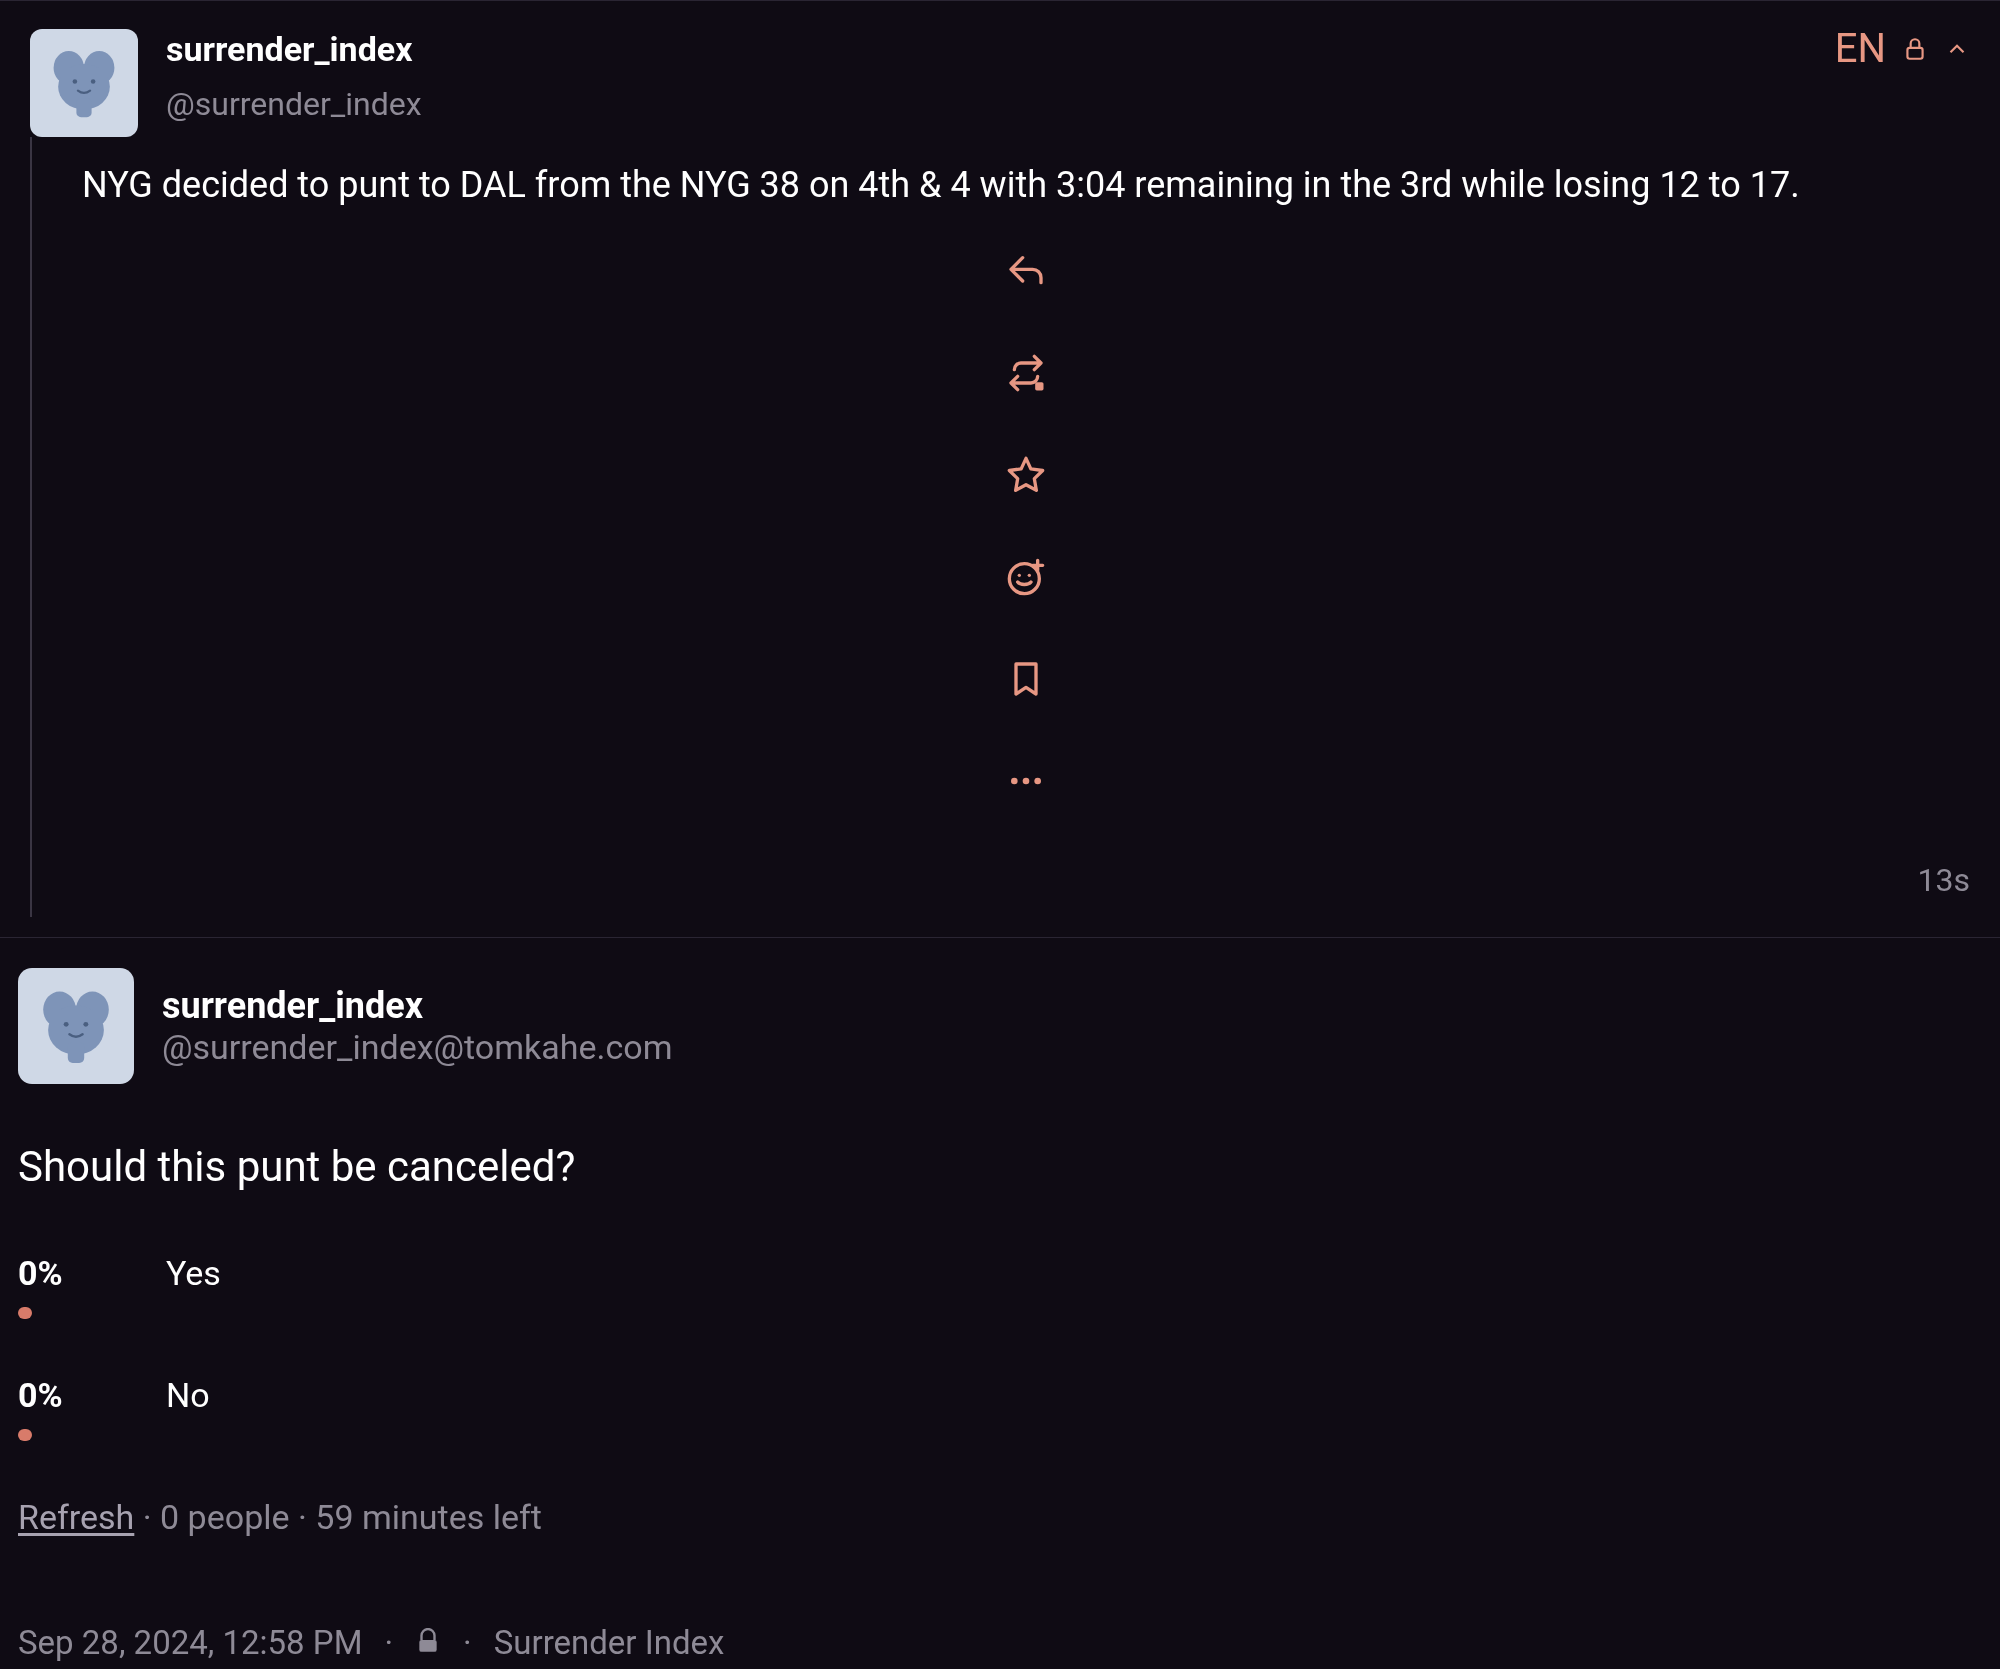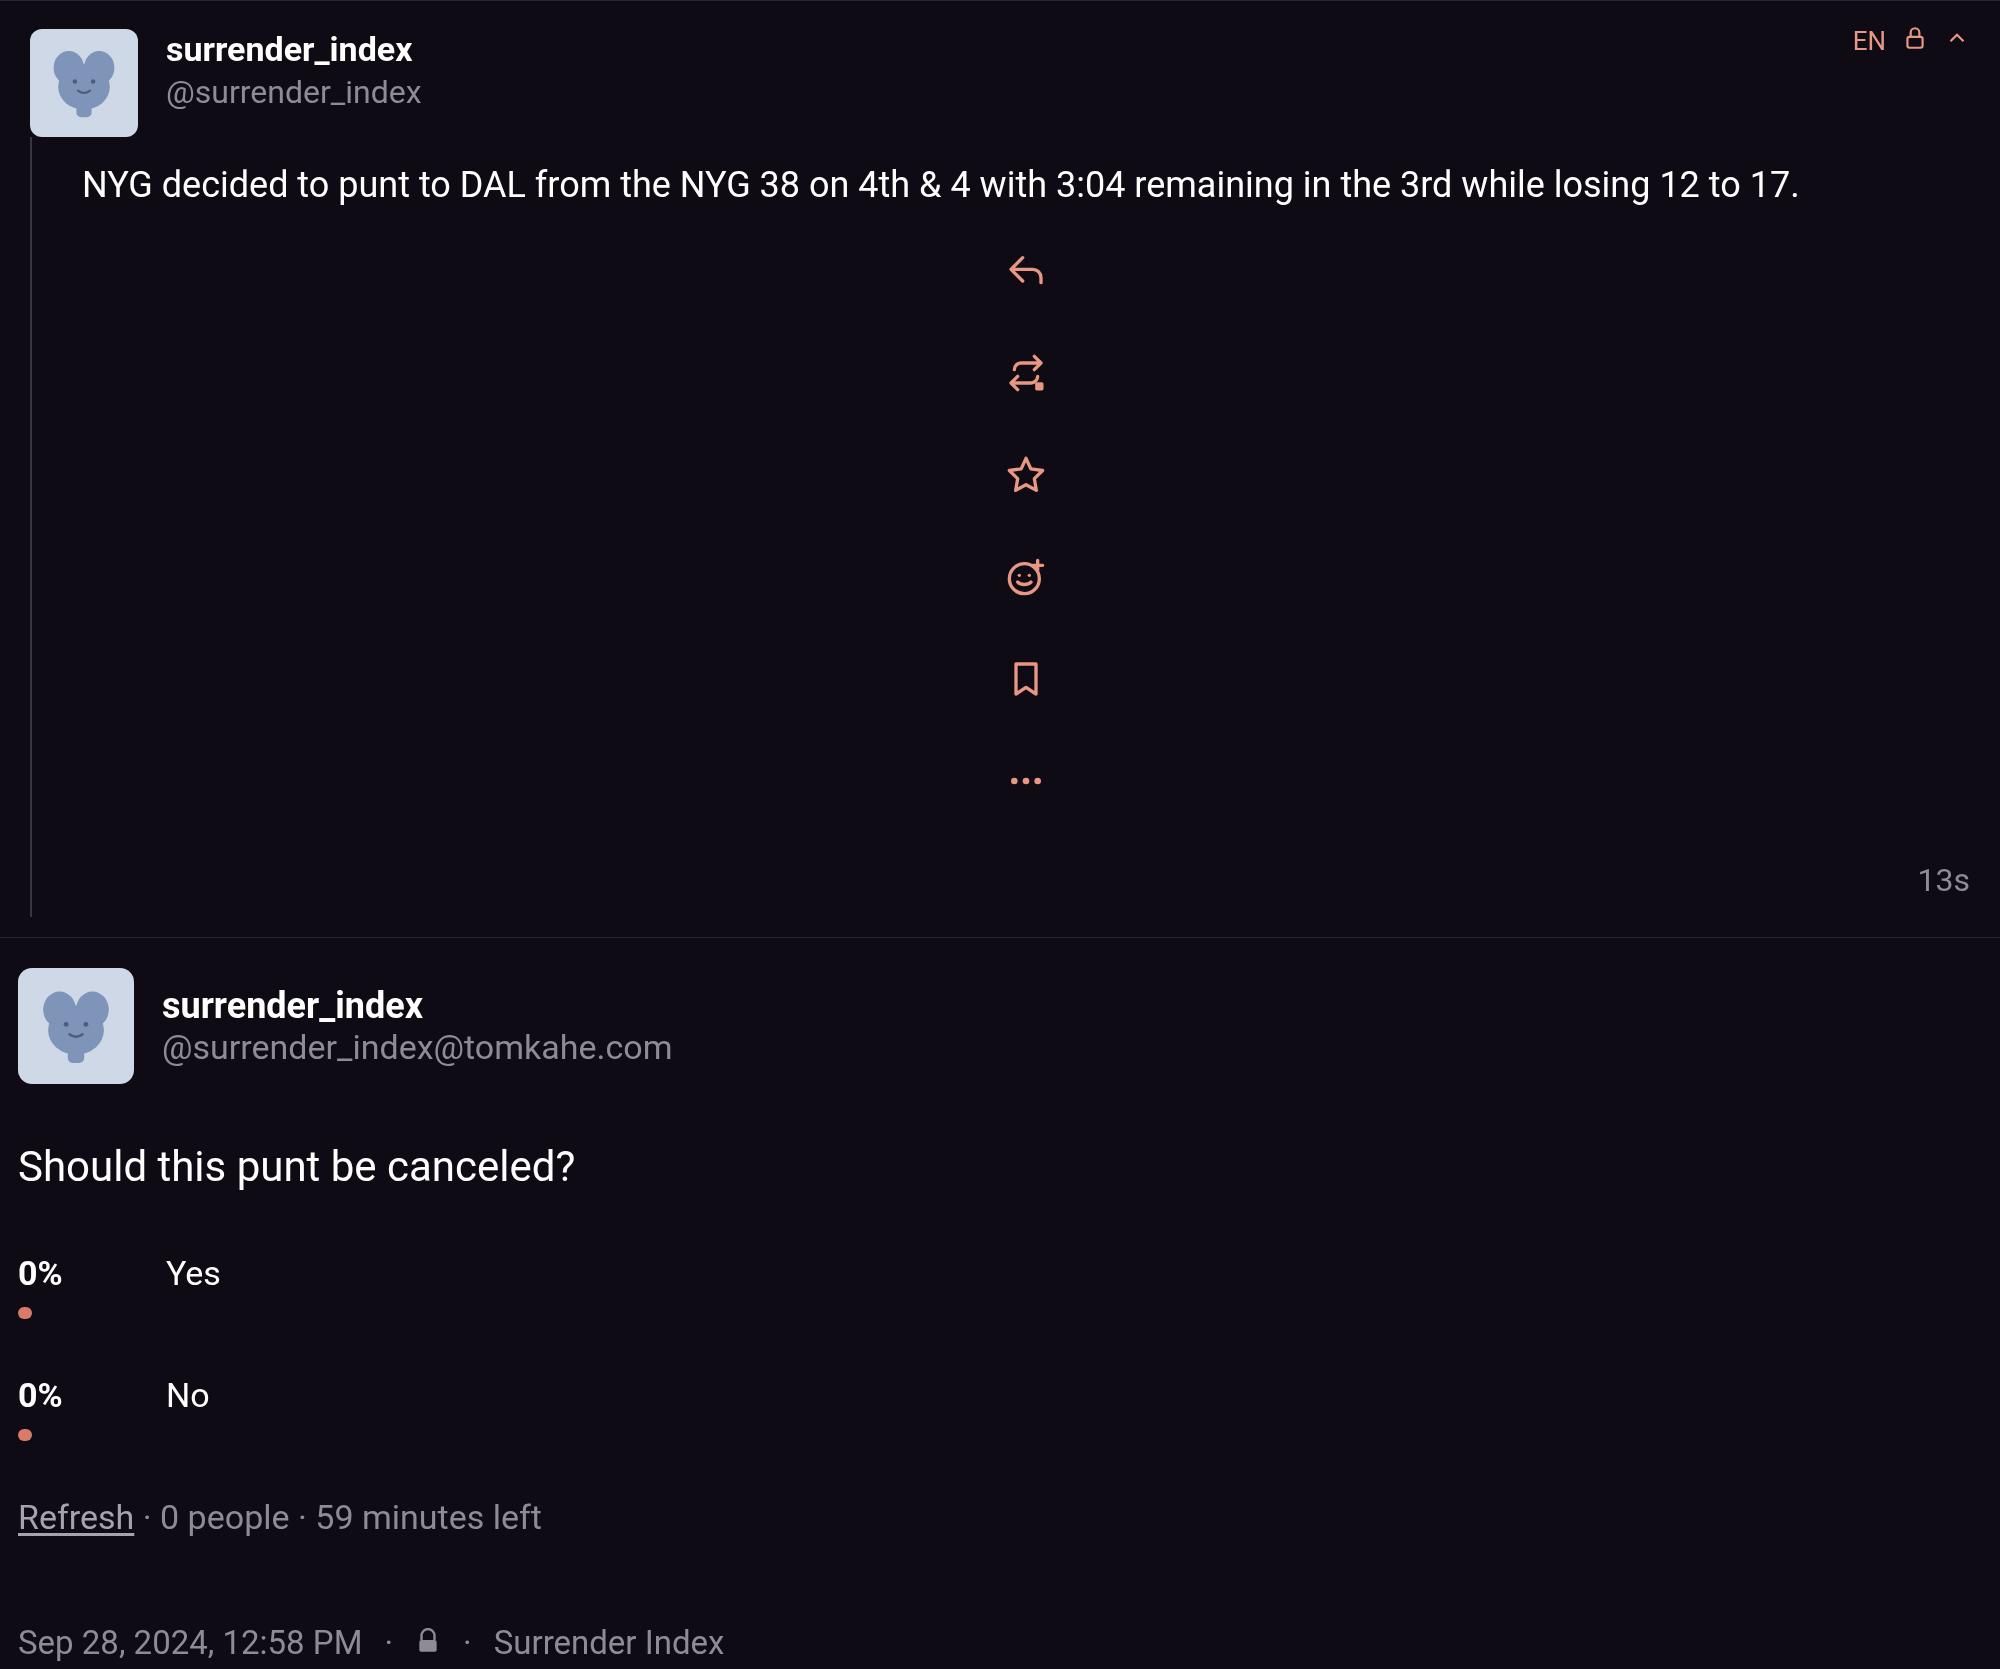--- a/index.html
+++ b/index.html
@@ -38,30 +38,31 @@
   .display-name {
     font-weight: 700;
     font-size: 34px;
     color: #ffffff;
     line-height: 1.2;
   }
   .handle {
     color: #8e8a96;
     font-size: 32px;
     line-height: 1.4;
+    margin-top: 12px;
   }
   .top-right {
     position: absolute;
     top: 24px;
     right: 30px;
     display: flex;
     align-items: center;
     gap: 16px;
     color: #e79783;
-    font-size: 26px;
+    font-size: 40px;
   }
   .top-right svg { width: 26px; height: 26px; stroke: #e79783; fill: none; stroke-width: 2; }
   .thread-line {
     border-left: 2px solid #3a3543;
     padding-left: 50px;
   }
   .post-body {
     font-size: 36px;
     line-height: 1.45;
     color: #ffffff;

